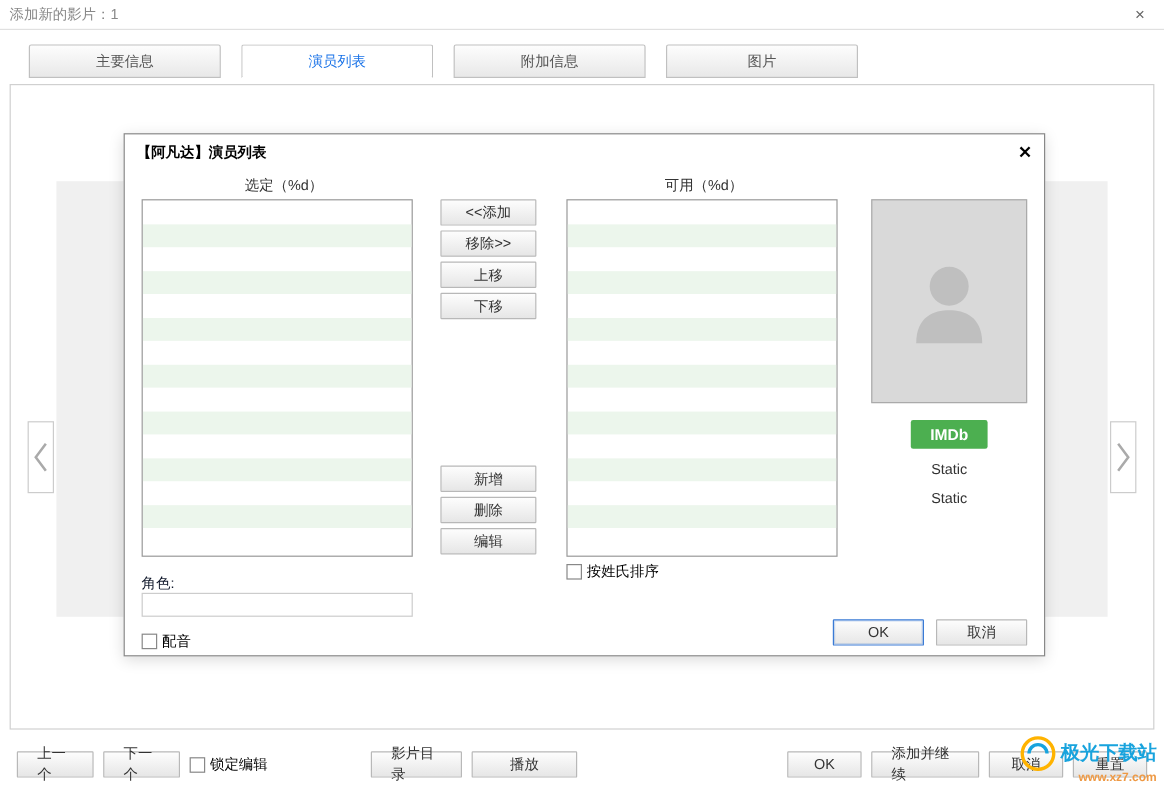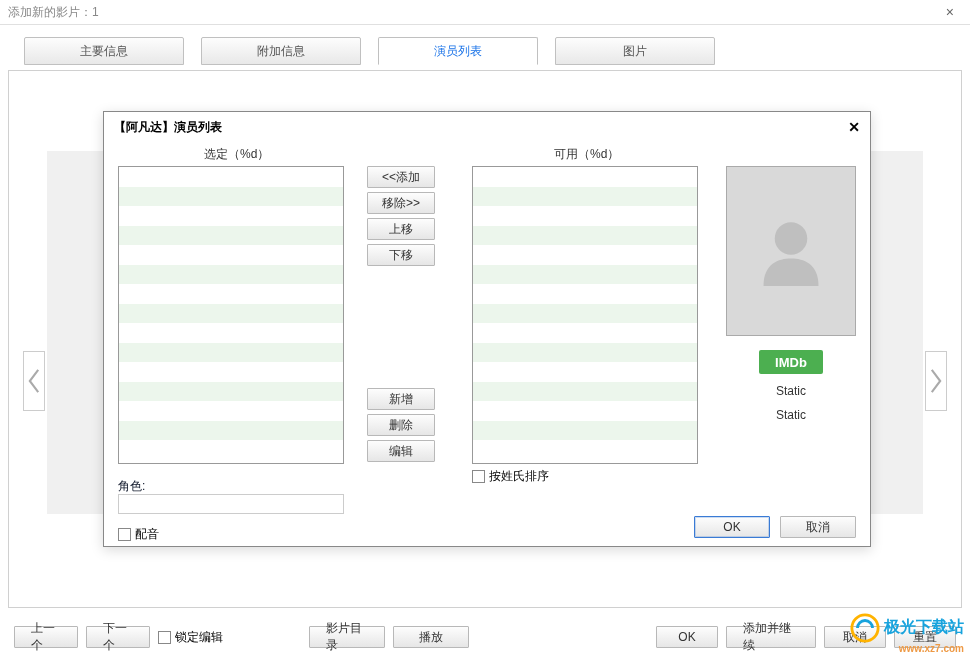--- a/index.html
+++ b/index.html
@@ -36,21 +36,21 @@
     .modal-body { flex:1; position:relative; }
 
     .col-head { position:absolute; top:4px; font-size:12px; color:#333; }
     .listbox { position:absolute; border:1px solid #999; background:#fff; overflow:hidden; }
     .listbox .stripe { height: 19.5px; }
     .listbox .stripe:nth-child(even){ background:#ecf6ec; }
 
     .mid-btns { position:absolute; left: 263px; width: 90px; display:flex; flex-direction:column; gap:4px; }
     .mid-btns.top { top: 24px; }
     .mid-btns.bottom { top: 246px; }
-    .mid-btns .btn { width: 68px; padding:0; font-size:12px; }
+    .mid-btns .btn { width: 80px; padding:0; font-size:12px; }
 
     .role-label { position:absolute; left:14px; top:336px; color:#0f172a; font-size:12px; }
     .role-input { position:absolute; left:14px; top:352px; width:226px; height:20px; border:1px solid #ccc; }
 
     .dub-chk { position:absolute; left:14px; top:384px; }
 
     .sort-chk { position:absolute; left:368px; top:326px; }
 
     .avatar-panel { position:absolute; right:14px; top:24px; width:130px; display:flex; flex-direction:column; align-items:center; }
     .avatar-box { width:130px; height:170px; border:1px solid #aaa; background:#d9d9d9; display:flex; align-items:center; justify-content:center; }
@@ -71,22 +71,22 @@
 </head>
 <body>
 
 <div class="title-bar">
   <span>添加新的影片：1</span>
   <span class="close-x">×</span>
 </div>
 
 <div class="tab-row">
   <div class="tab">主要信息</div>
+  <div class="tab active">演员列表</div>
   <div class="tab">附加信息</div>
-  <div class="tab active">演员列表</div>
   <div class="tab">图片</div>
 </div>
 
 <div class="body-area">
   <div class="inner-gray"></div>
   <div class="nav-chevron left">
     <svg viewBox="0 0 10 20">
         <polyline points="8,2 2,10 8,18" fill="none" stroke="#aaa" stroke-width="1.5"></polyline>
       </svg>
   </div>
@@ -102,21 +102,21 @@
 
 <div class="bottom-bar">
   <div class="btn" style="width:64px;">上一个</div>
   <div class="btn" style="width:64px;">下一个</div>
   <div class="chk">
     <div class="box"></div>
     <span>锁定编辑</span>
   </div>
   <div style="width:70px;"></div>
   <div class="btn" style="width:76px;">影片目录</div>
-  <div class="btn" style="width:76px;">播放</div>
+  <div class="btn" style="width:88px;">播放</div>
   <div class="spacer"></div>
   <div class="btn" style="width:62px;">OK</div>
   <div class="btn" style="width:90px;">添加并继续</div>
   <div class="btn" style="width:62px;">取消</div>
   <div class="btn" style="width:62px;">重置</div>
 </div>
 
 <div class="modal">
   <div class="modal-title">
     <span>【阿凡达】演员列表</span>

